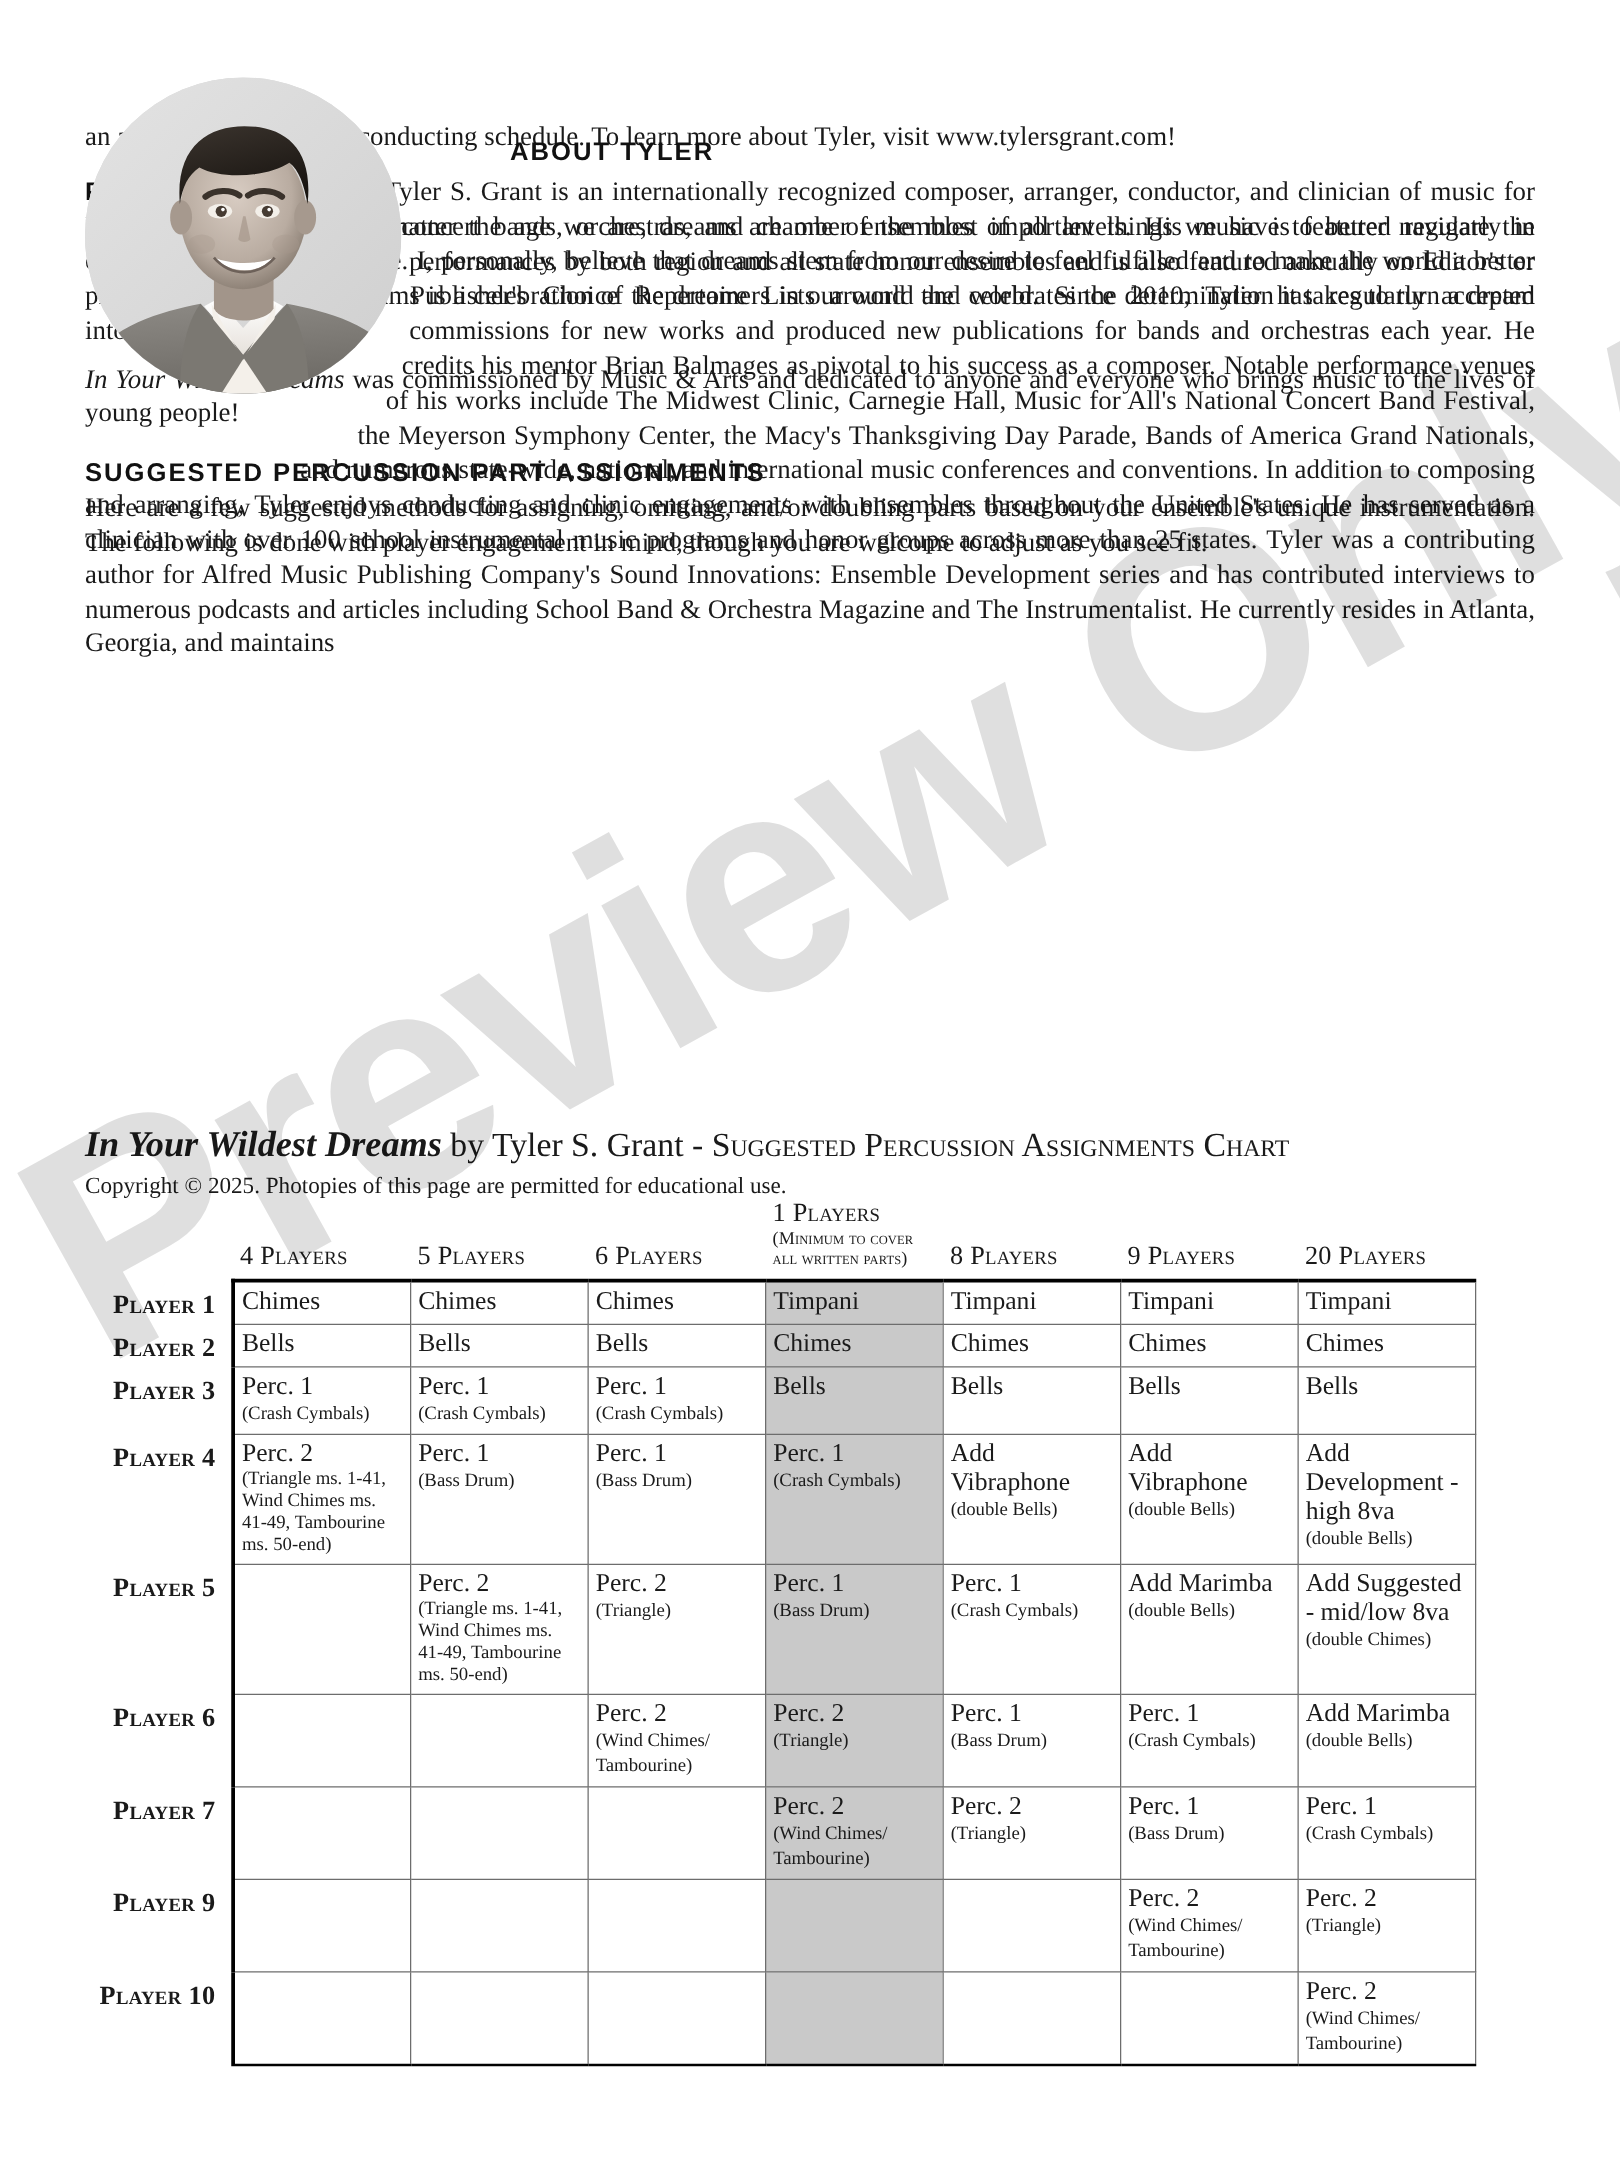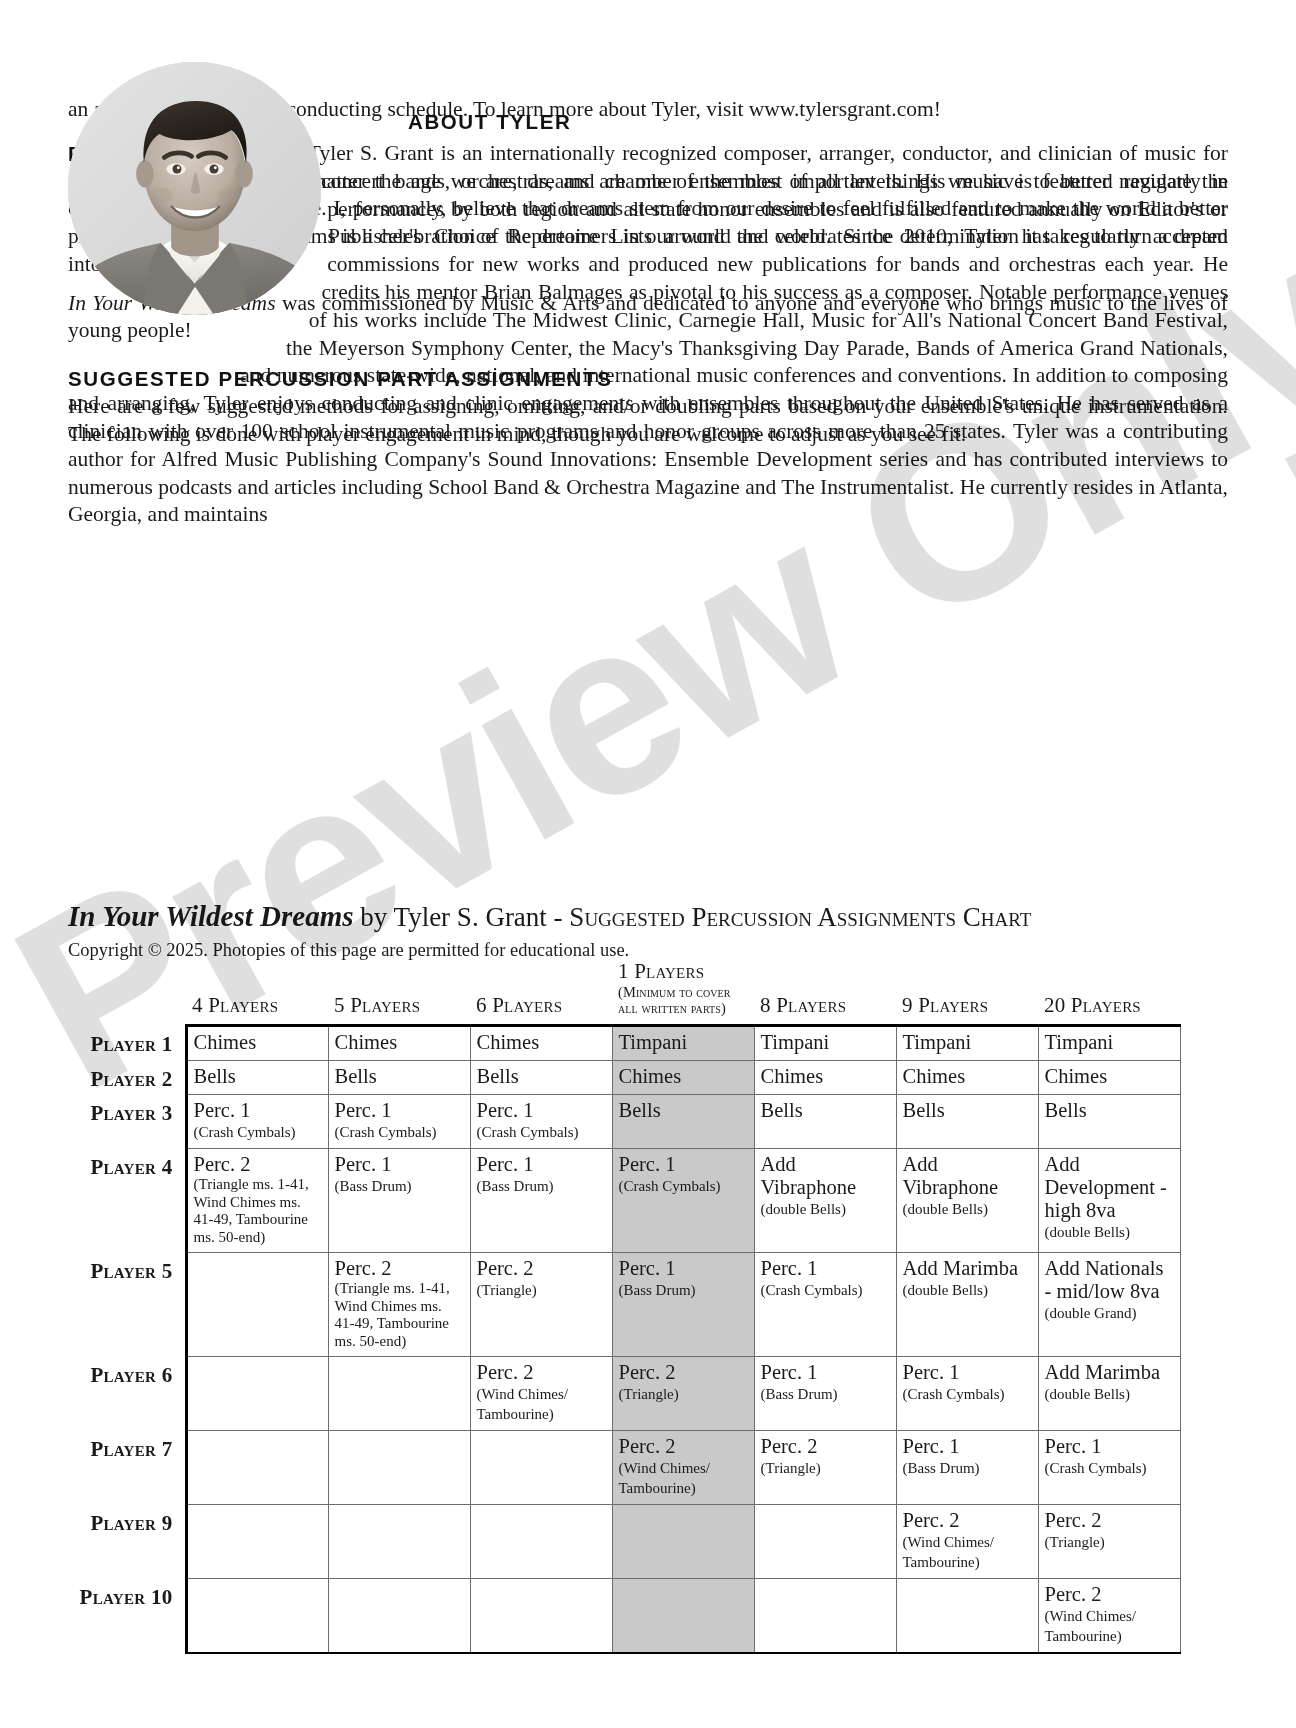--- a/index.html
+++ b/index.html
@@ -470,22 +470,22 @@
               </td>
               <td class="cell">
                 <span class="main">Perc. 1</span>
                 <span class="sub">(Crash Cymbals)</span>
               </td>
               <td class="cell">
                 <span class="main">Add Marimba</span>
                 <span class="sub">(double Bells)</span>
               </td>
               <td class="cell">
-                <span class="main">Add Nationals - mid/low 8va</span>
-                <span class="sub">(double Grand)</span>
+                <span class="main">Add Suggested - mid/low 8va</span>
+                <span class="sub">(double Chimes)</span>
               </td>
             </tr>
             <tr>
               <th class="rowhead" style="font-variant: small-caps;">Player 6</th>
               <td class="cell firstdata"></td>
               <td class="cell"></td>
               <td class="cell">
                 <span class="main">Perc. 2</span>
                 <span class="sub">(Wind Chimes/ Tambourine)</span>
               </td>

